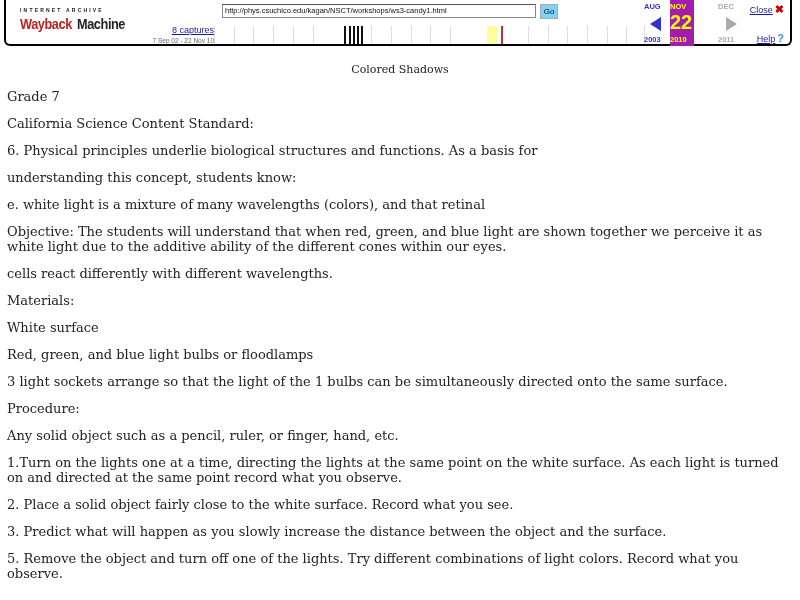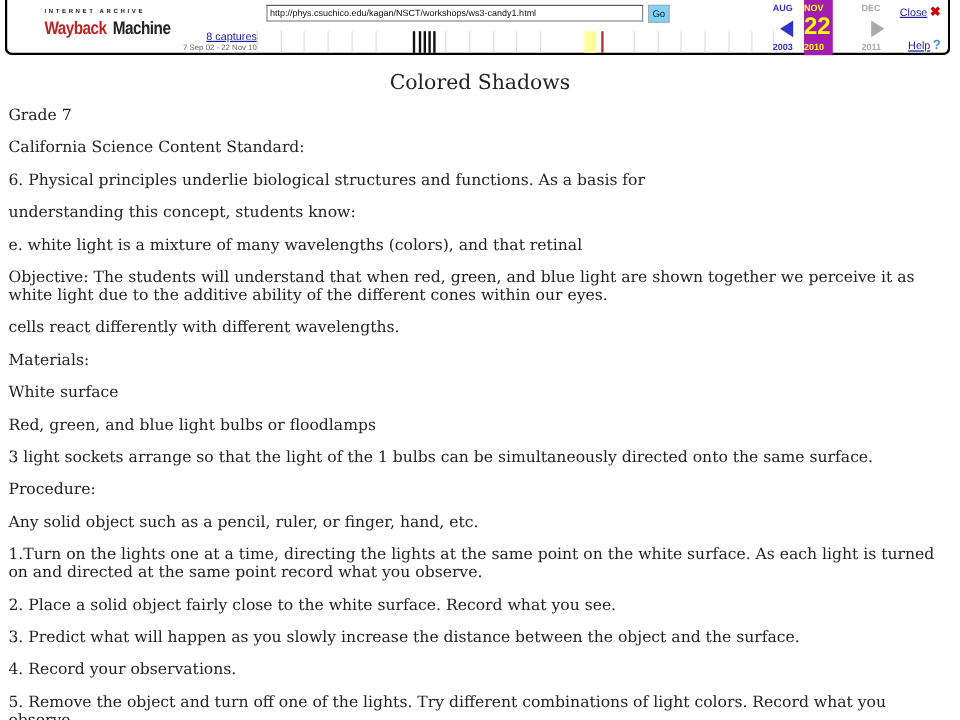--- a/index.html
+++ b/index.html
@@ -4,21 +4,21 @@
 <style>
   html, body { margin: 0; padding: 0; background: #fff; }
   body { width: 800px; height: 600px; overflow: hidden; position: relative; font-family: "DejaVu Serif", serif; }
 
   
   #wm-toolbar {
     position: absolute; left: 4px; top: 0; width: 788px; height: 46px;
     border: 2px solid #000; border-top: none; border-radius: 0 0 6px 6px;
     background: #fff; box-sizing: border-box; font-family: "Liberation Sans", sans-serif;
   }
-  #wm-logo { position: absolute; left: 31px; top: 7px; width: 90px; height: 30px; }
+  #wm-logo { position: absolute; left: 14px; top: 7px; width: 90px; height: 30px; }
   #wm-logo .ia { font-size: 5px; letter-spacing: 2.2px; color: #222; font-weight: bold; white-space: nowrap; }
   #wm-logo .wb { margin-top: 2px; display: flex; }
   #wm-logo .wb span { font-weight: bold; font-size: 15px; line-height: 17px; letter-spacing: -0.5px; font-family: "Liberation Sans Narrow", "Liberation Sans", sans-serif; transform: scaleX(0.85); transform-origin: left; display: inline-block; }
   #wm-logo .wb .w1 { color: #b22; }
   #wm-logo .wb .w2 { color: #222; margin-left: -4px; }
 
   #wm-captures { position: absolute; left: 128px; top: 25px; width: 80px; text-align: right; }
   #wm-captures a { font-size: 9px; color: #1a1aa6; text-decoration: underline; display: block; line-height: 11px; }
   #wm-captures .range { font-size: 6.5px; color: #666; line-height: 9px; }
 
@@ -44,21 +44,21 @@
 
   #wm-close { position: absolute; right: 6px; top: 3px; font-size: 9px; color: #1a1aa6; }
   #wm-close a { color: #1a1aa6; text-decoration: underline; }
   #wm-close .x { color: #c00; font-weight: bold; font-size: 11px; margin-left: 2px; }
   #wm-help { position: absolute; right: 6px; top: 32px; font-size: 9px; }
   #wm-help a { color: #1a1aa6; text-decoration: underline; }
   #wm-help .q { color: #39c; font-weight: bold; font-size: 11px; margin-left: 2px; }
 
   
   #content { position: absolute; left: 7px; top: 62px; width: 786px; font-size: 13px; line-height: 15px; color: #222; }
-  #content h1 { font-size: 17px; font-weight: normal; text-align: center; margin: 0 0 12px 0; line-height: 15px; }
+  #content h1 { font-size: 11px; font-weight: normal; text-align: center; margin: 0 0 12px 0; line-height: 15px; }
   #content p { margin: 0 0 12px 0; }
 </style>
 </head>
 <body>
 
 <div id="wm-toolbar">
   <div id="wm-logo">
     <div class="ia">INTERNET ARCHIVE</div>
     <div class="wb">
       <span class="w1">Wayback</span>
@@ -139,15 +139,14 @@
   <p>cells react differently with different wavelengths.</p>
   <p>Materials:</p>
   <p>White surface</p>
   <p>Red, green, and blue light bulbs or floodlamps</p>
   <p>3 light sockets arrange so that the light of the 1 bulbs can be simultaneously directed onto the same surface.</p>
   <p>Procedure:</p>
   <p>Any solid object such as a pencil, ruler, or finger, hand, etc.</p>
   <p>1.Turn on the lights one at a time, directing the lights at the same point on the white surface. As each light is turned on and directed at the same point record what you observe.</p>
   <p>2. Place a solid object fairly close to the white surface. Record what you see.</p>
   <p>3. Predict what will happen as you slowly increase the distance between the object and the surface.</p>
-  <p>4. Record your observations.</p>
   <p>5. Remove the object and turn off one of the lights. Try different combinations of light colors. Record what you observe.</p>
 </div>
 
 </body></html>

